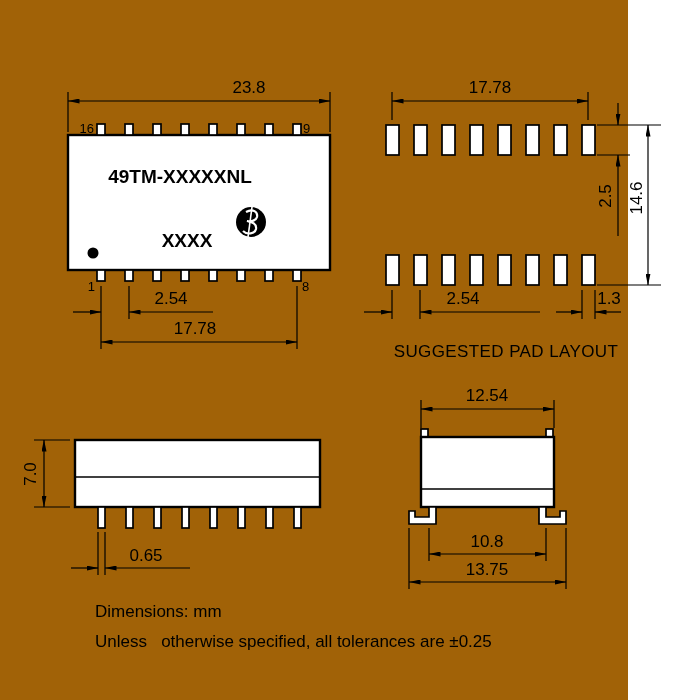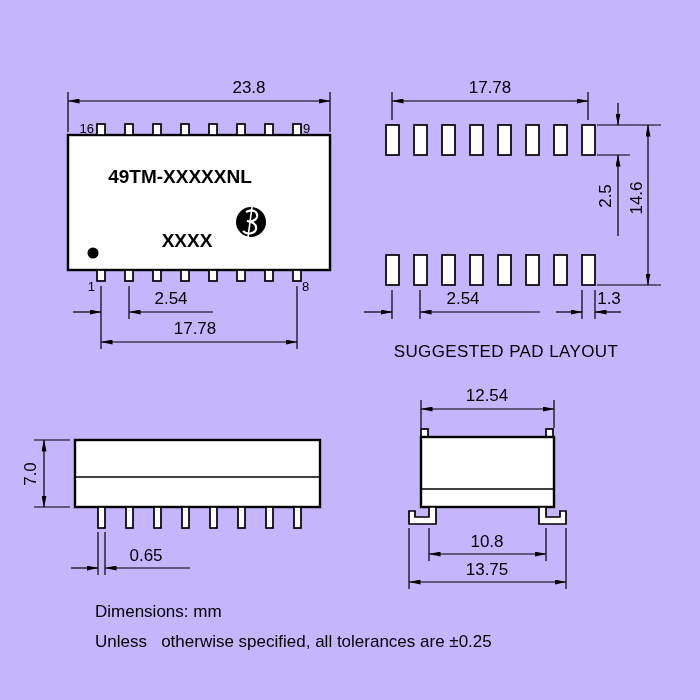--- a/index.html
+++ b/index.html
@@ -1,16 +1,16 @@
 <!DOCTYPE html>
 <html><head>
 <meta charset="utf-8">
 <style>
   html,body{margin:0;padding:0;background:#fff;width:700px;height:700px;overflow:hidden}
-  .canvas{position:relative;width:700px;height:700px;background:#c4b5fd}
+  .canvas{position:relative;width:628px;height:700px;background:#a16207}
   svg{display:block}
   .body{fill:#fff;stroke:#000;stroke-width:2.4;stroke-linejoin:miter}
   .shape{fill:#fff;stroke:#000;stroke-width:1.7}
   .seam{stroke:#000;stroke-width:1.5}
   .dim{stroke:#000;stroke-width:1.2;fill:none}
   text{font-family:"Liberation Sans","DejaVu Sans",sans-serif;fill:#000;font-size:17px}
   .sm{font-size:13px}
   .pn{font-size:19px;font-weight:bold}
   .ttl{font-size:17px;letter-spacing:.4px}
 </style>

